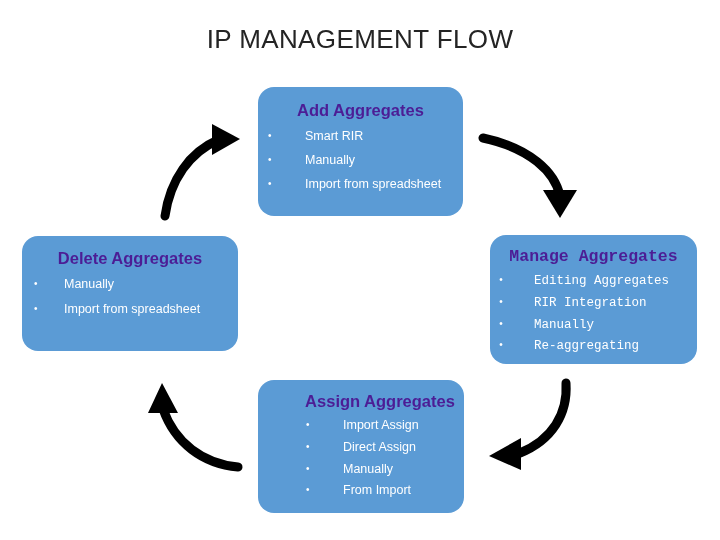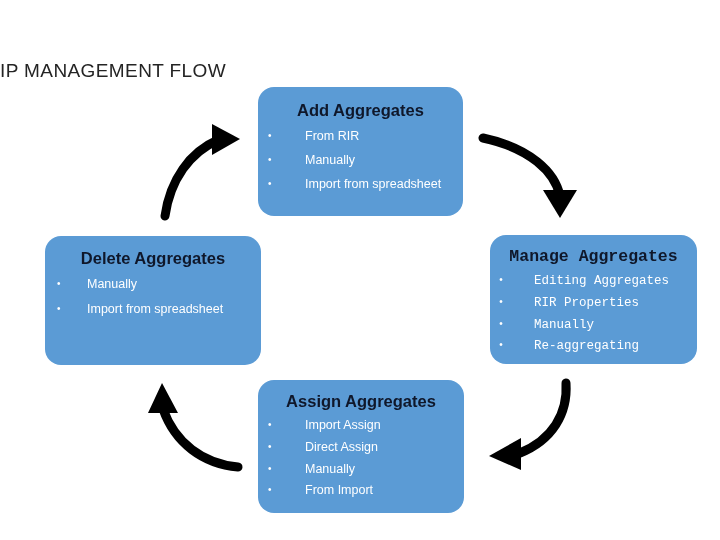--- a/index.html
+++ b/index.html
@@ -13,42 +13,41 @@
     height: 540px;
     background: #ffffff;
     overflow: hidden;
     font-family: "Liberation Sans", sans-serif;
   }
   #title {
     position: absolute;
     left: 0;
     top: 24px;
     width: 720px;
-    text-align: left;
-    font-size: 19px;
+    text-align: center;
+    font-size: 26px;
     font-weight: 400;
     color: #242424;
     letter-spacing: 0.4px;
     font-family: "Liberation Sans", sans-serif;
-    margin-top: 36px;
   }
 
   .node {
     position: absolute;
     background: #5B9BD5;
     border-radius: 16px;
     box-sizing: border-box;
     padding: 0;
     color: #ffffff;
   }
   .node-title {
     text-align: center;
     font-weight: bold;
     font-size: 16.5px;
-    color: #0f172a;
+    color: #4c1d95;
     line-height: 1.1;
   }
   .bullets {
     list-style: none;
     margin: 0;
     padding: 0;
   }
   .bullets li {
     display: flex;
     align-items: baseline;
@@ -79,29 +78,29 @@
 
   #node-manage {
     left: 490px; top: 235px; width: 207px; height: 129px; font-family: Liberation Mono, monospace;
   }
   #node-manage .node-title { margin-top: 13px; }
   #node-manage .bullets { margin-top: 9px; padding-left: 8px; }
   #node-manage .bullets li { margin-bottom: 8px; }
   #node-manage .bullet-dot { width: 36px; }
 
   #node-assign {
-    left: 258px; top: 380px; width: 206px; height: 133px;
+    left: 258px; top: 380px; width: 206px; height: 133px; padding-left: 38px;
   }
   #node-assign .node-title { margin-top: 12px; }
   #node-assign .bullets { margin-top: 9px; padding-left: 10px; }
   #node-assign .bullets li { margin-bottom: 8px; }
   #node-assign .bullet-dot { width: 37px; }
 
   #node-delete {
-    left: 22px; top: 236px; width: 216px; height: 129px; margin-left: 23px;
+    left: 22px; top: 236px; width: 216px; height: 115px;
   }
   #node-delete .node-title { margin-top: 13px; }
   #node-delete .bullets { margin-top: 11px; padding-left: 12px; }
   #node-delete .bullets li { margin-bottom: 11px; }
   #node-delete .bullet-dot { width: 30px; }
 
   #arrows {
     position: absolute;
     left: 0; top: 0;
     width: 720px; height: 540px;
@@ -136,21 +135,21 @@
       <path d="M 165 216 C 170 180, 190 152, 218 140" stroke="#000000" stroke-width="9" fill="none" stroke-linecap="round"></path>
       <path d="M 212 124 L 212 155 L 240 139 Z" fill="#000000"></path>
     </g>
   </svg>
 
   <div class="node" id="node-add">
     <div class="node-title">Add Aggregates</div>
     <ul class="bullets">
       <li>
         <span class="bullet-dot">•</span>
-        <span class="bullet-text">From RIR</span>
+        <span class="bullet-text">Smart RIR</span>
       </li>
       <li>
         <span class="bullet-dot">•</span>
         <span class="bullet-text">Manually</span>
       </li>
       <li>
         <span class="bullet-dot">•</span>
         <span class="bullet-text">Import from spreadsheet</span>
       </li>
     </ul>
@@ -158,21 +157,21 @@
 
   <div class="node" id="node-manage">
     <div class="node-title">Manage Aggregates</div>
     <ul class="bullets">
       <li>
         <span class="bullet-dot">•</span>
         <span class="bullet-text">Editing Aggregates</span>
       </li>
       <li>
         <span class="bullet-dot">•</span>
-        <span class="bullet-text">RIR Properties</span>
+        <span class="bullet-text">RIR Integration</span>
       </li>
       <li>
         <span class="bullet-dot">•</span>
         <span class="bullet-text">Manually</span>
       </li>
       <li>
         <span class="bullet-dot">•</span>
         <span class="bullet-text">Re-aggregating</span>
       </li>
     </ul>

